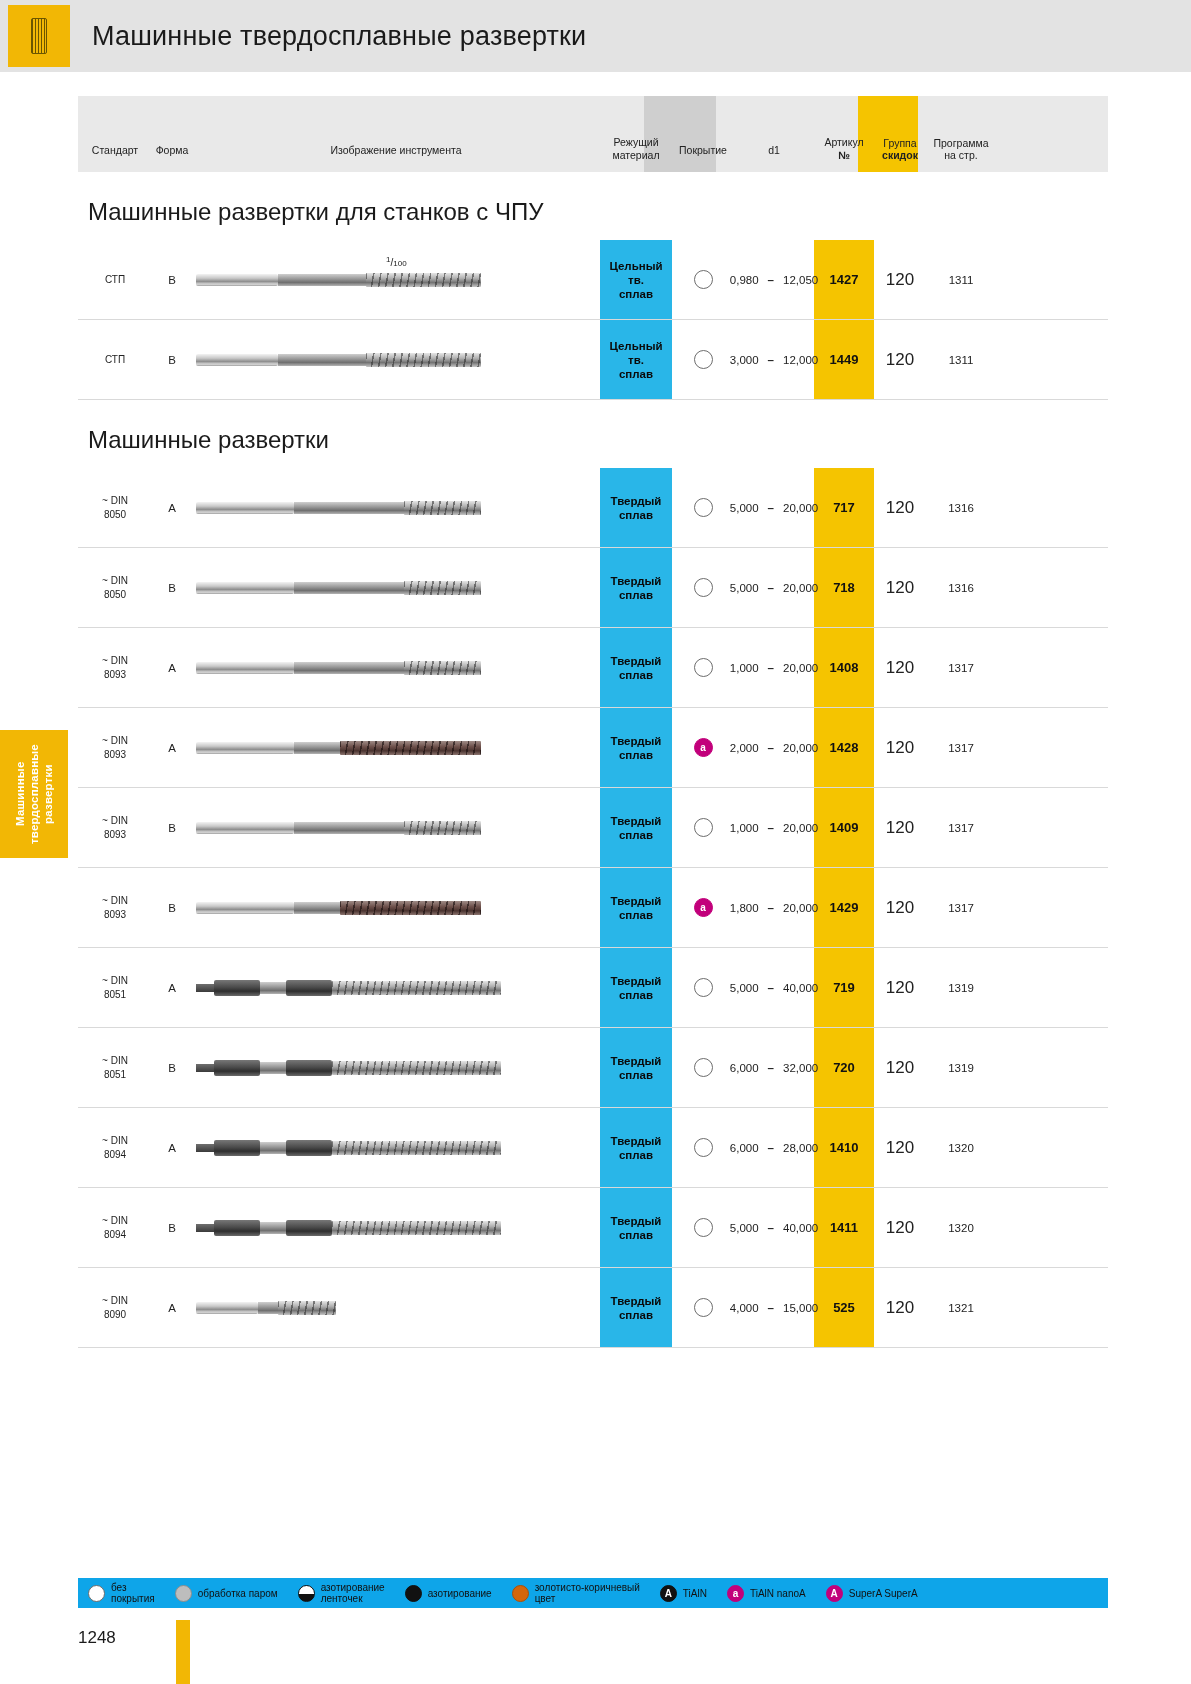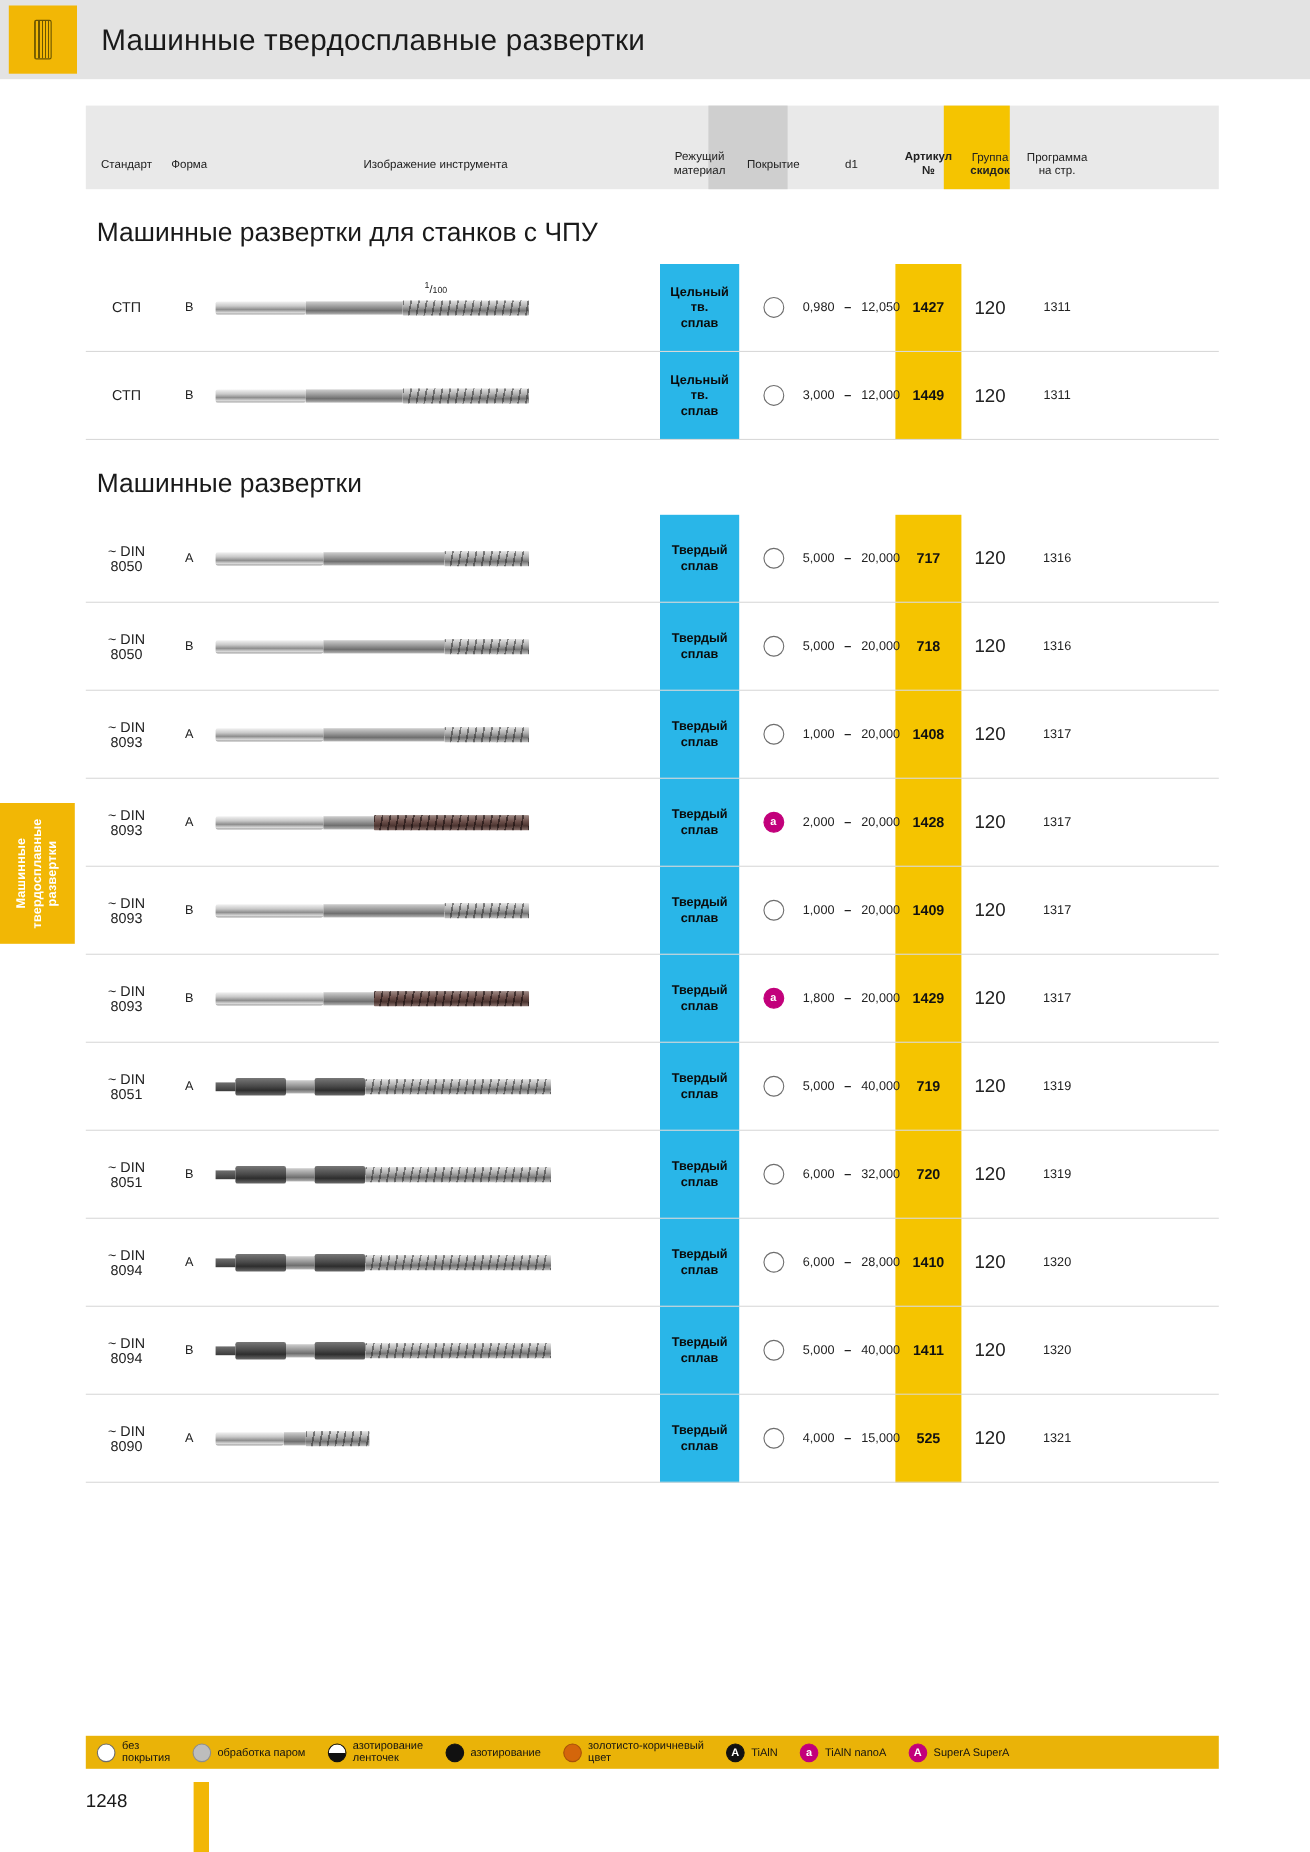--- a/index.html
+++ b/index.html
@@ -104,21 +104,21 @@
   .row {
     position: relative;
     height: 80px;
     border-bottom: 1px solid #d9d9d9;
   }
   .row:last-child { border-bottom: 1px solid #d9d9d9; }
 
   .c-standard {
     position: absolute; left: 0; top: 0; width: 74px; height: 100%;
     display: flex; align-items: center; justify-content: center;
-    font-size: 13px; line-height: 14px; text-align: center; color: #222;
+    font-size: 10px; line-height: 14px; text-align: center; color: #222;
   }
   .c-form {
     position: absolute; left: 74px; top: 0; width: 40px; height: 100%;
     display: flex; align-items: center; justify-content: center;
     font-size: 11.5px; color: #222;
   }
   .c-img {
     position: absolute; left: 118px; top: 0; width: 400px; height: 100%;
     display: flex; align-items: center;
   }
@@ -207,21 +207,21 @@
   .ratio-label {
     position: absolute; left: 190px; top: -16px;
     font-size: 10px; color: #222;
   }
   .ratio-label sup { font-size: 8px; }
   .ratio-label .den { font-size: 8px; }
 
   
   .legend {
     position: absolute; left: 78px; top: 1578px; width: 1030px; height: 30px;
-    background: #eab308;
+    background: #0ea5e9;
     display: flex; align-items: center;
   }
   .legend .item {
     display: flex; align-items: center; gap: 6px;
     padding: 0 10px;
     font-size: 10px; line-height: 11px; color: #111;
   }
   .legend .item .dot { width: 17px; height: 17px; flex: 0 0 17px; }
 
   .page-number {
@@ -253,21 +253,21 @@
     <div class="cut-mat-head"></div>
     <div class="art-head"></div>
 
     <div class="lbl" style="left:0px; top:48px; width:74px;">Стандарт</div>
     <div class="lbl" style="left:74px; top:48px; width:40px;">Форма</div>
     <div class="lbl" style="left:118px; top:48px; width:400px;text-align:center;">Изображение инструмента</div>
     <div class="lbl" style="left:522px; top:40px; width:72px;">Режущий</div>
     <div class="lbl" style="left:522px; top:53px; width:72px;">материал</div>
     <div class="lbl" style="left:594px; top:48px; width:62px;">Покрытие</div>
     <div class="lbl" style="left:656px; top:48px; width:80px;">d1</div>
-    <div class="lbl" style="left:736px; top:40px; width:60px; font-weight:700;">Артикул</div>
+    <div class="lbl" style="left:736px; top:40px; width:60px; font-weight:400;">Артикул</div>
     <div class="lbl" style="left:736px; top:53px; width:60px; font-weight:700;">№</div>
     <div class="lbl" style="left:796px; top:41px; width:52px;">Группа</div>
     <div class="lbl" style="left:796px; top:53px; width:52px;font-weight:bold;">скидок</div>
     <div class="lbl" style="left:848px; top:41px; width:70px;">Программа</div>
     <div class="lbl" style="left:848px; top:53px; width:70px;">на стр.</div>
   </div>
 
   <div class="section-title">Машинные развертки для станков с ЧПУ</div>
 
   <div class="band">

